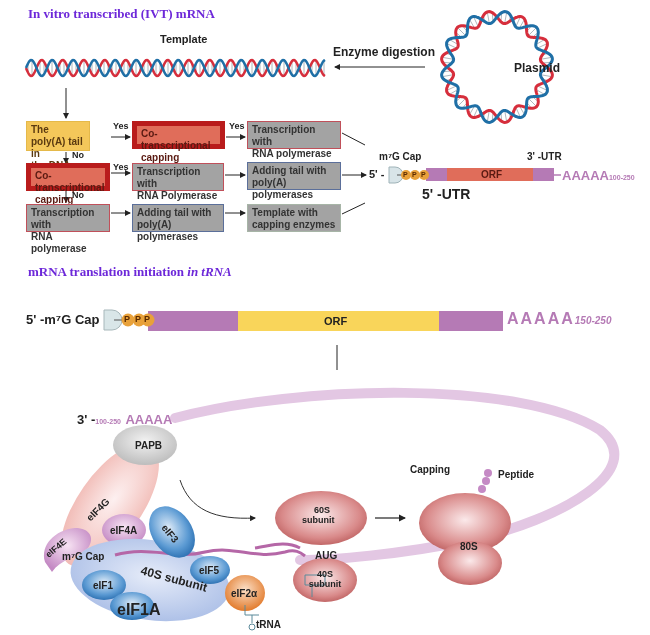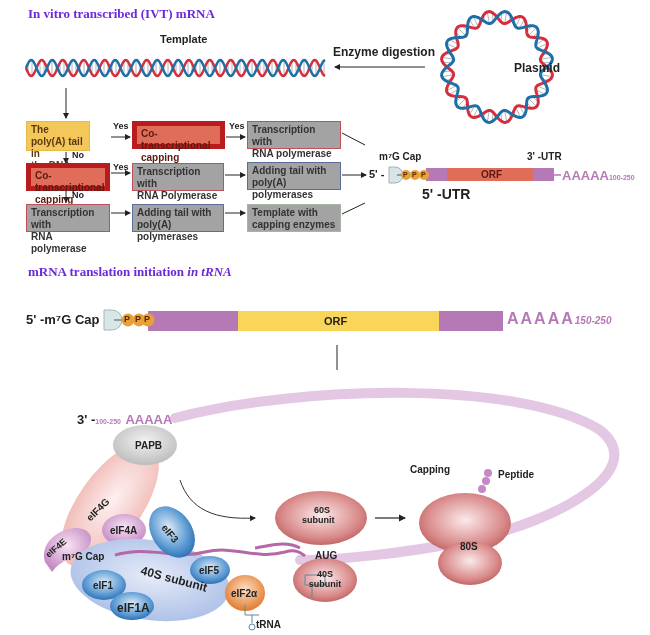--- a/index.html
+++ b/index.html
@@ -383,21 +383,21 @@
   <span style="font-size:13px;">3' -</span><span style="font-size:7px; color:#b57ab5;">100-250</span>
   <span style="font-size:13px; color:#b57ab5;">AAAAA</span>
 </div>
 <div class="abs lbl" style="left:135px; top:440px; font-size:10px;">PAPB</div>
 <div class="abs lbl" style="left:84px; top:504px; font-size:10px; transform:rotate(-45deg);">eIF4G</div>
 <div class="abs lbl" style="left:44px; top:543px; font-size:9px; transform:rotate(-40deg);">eIF4E</div>
 <div class="abs lbl" style="left:110px; top:525px; font-size:10px;">eIF4A</div>
 <div class="abs lbl" style="left:160px; top:528px; font-size:10px; transform:rotate(50deg);">eIF3</div>
 <div class="abs lbl" style="left:62px; top:551px; font-size:10px;">m⁷G Cap</div>
 <div class="abs lbl" style="left:93px; top:580px; font-size:10px;">eIF1</div>
-<div class="abs lbl" style="left:117px; top:601px; font-size:12px;">eIF1A</div>
+<div class="abs lbl" style="left:117px; top:601px; font-size:16px;">eIF1A</div>
 <div class="abs lbl" style="left:140px; top:572px; font-size:12px; transform:rotate(15deg);">40S subunit</div>
 <div class="abs lbl" style="left:199px; top:565px; font-size:10px;">eIF5</div>
 <div class="abs lbl" style="left:231px; top:588px; font-size:10px;">eIF2α</div>
 <div class="abs lbl" style="left:256px; top:619px; font-size:10px;">tRNA</div>
 
 <div class="abs lbl" style="left:310px; top:505px; font-size:9px; text-align:center; width:24px;">
   <div>60S</div>
   <div style="margin-left:-8px;">subunit</div>
 </div>
 <div class="abs lbl" style="left:315px; top:550px; font-size:10px;">AUG</div>

